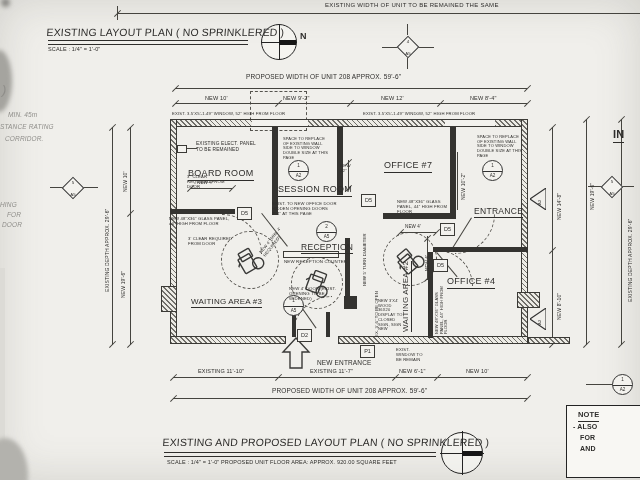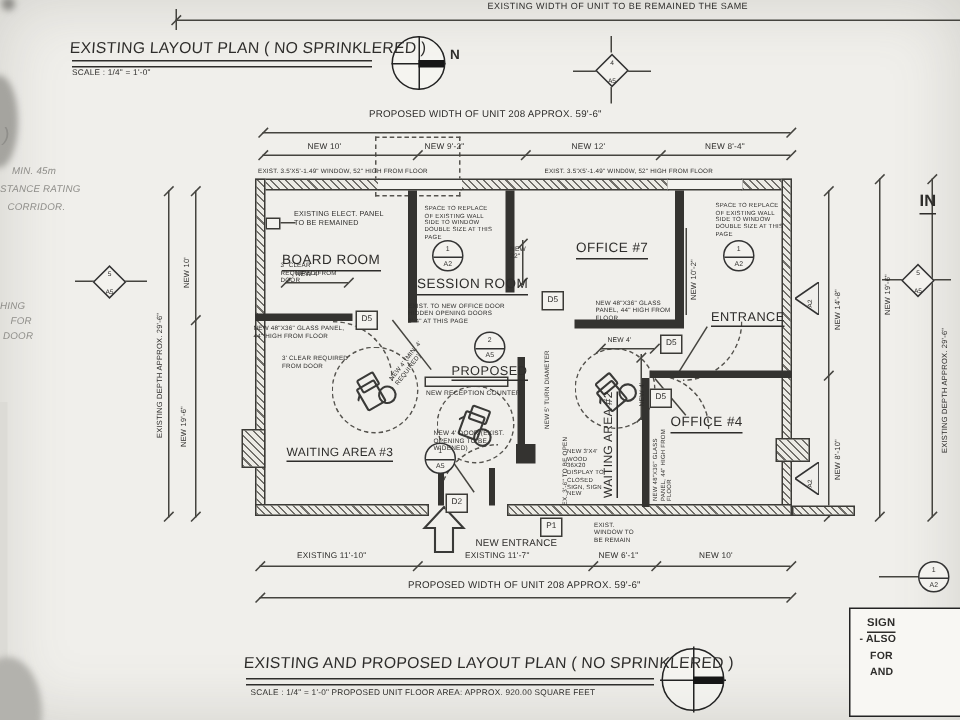--- a/index.html
+++ b/index.html
@@ -269,42 +269,42 @@
     <div class="lbl" style="left: 405px; top: 224px; font-size: 4.5px;">NEW 4'</div>
     <div class="lbl" style="left: 425px; top: 271px; font-size: 4.5px; transform: rotate(-90deg);">NEW 4'</div>
     <div class="lbl wrap" style="left: 259px; top: 252px; width: 44px; font-size: 4.2px; transform: rotate(-52deg);">NEW 4' (MIN. 4' REQUIRED)</div>
     <div class="lbl" style="left: 363px; top: 286px; font-size: 4.2px; transform: rotate(-90deg);">NEW 5' TURN DIAMETER</div>
     <div class="lbl" style="left: 375px; top: 337px; font-size: 4.2px; transform: rotate(-90deg);">EX. 3'-6" TO BE OPEN</div>
     <div class="lbl wrap" style="left: 435px; top: 334px; width: 52px; font-size: 4px; transform: rotate(-90deg);">NEW 48"X36" GLASS PANEL, 44" HIGH FROM FLOOR</div>
     <div class="lbl u" style="left: 188px; top: 168px; font-size: 9px; letter-spacing: 0.3px;">BOARD ROOM</div>
     <div class="lbl u" style="left: 278px; top: 184px; font-size: 9px; letter-spacing: 0.3px;">SESSION ROOM</div>
     <div class="lbl u" style="left: 384px; top: 160px; font-size: 9px; letter-spacing: 0.3px;">OFFICE #7</div>
     <div class="lbl u" style="left: 474px; top: 206px; font-size: 8.5px; letter-spacing: 0.3px;">ENTRANCE</div>
-    <div class="lbl u" style="left: 301px; top: 242px; font-size: 8.5px; letter-spacing: 0.3px;">PROPOSED</div>
+    <div class="lbl u" style="left: 301px; top: 242px; font-size: 8.5px; letter-spacing: 0.3px;">RECEPTION</div>
     <div class="lbl u" style="left: 191px; top: 297px; font-size: 8px; letter-spacing: 0.2px;">WAITING AREA #3</div>
     <div class="lbl u" style="left: 401px; top: 332px; font-size: 8px; letter-spacing: 0.2px; transform: rotate(-90deg);">WAITING AREA #2</div>
     <div class="lbl u" style="left: 447px; top: 276px; font-size: 9px; letter-spacing: 0.3px;">OFFICE #4</div>
     <div class="lbl" style="left: 105px; top: 292px; font-size: 5px; transform: rotate(-90deg);">EXISTING DEPTH APPROX. 29'-6"</div>
     <div class="lbl" style="left: 123px; top: 192px; font-size: 5px; transform: rotate(-90deg);">NEW 10'</div>
     <div class="lbl" style="left: 121px; top: 298px; font-size: 5px; transform: rotate(-90deg);">NEW 19'-6"</div>
     <div class="lbl" style="left: 461px; top: 200px; font-size: 5px; transform: rotate(-90deg);">NEW 10'-2"</div>
     <div class="lbl" style="left: 557px; top: 220px; font-size: 5px; transform: rotate(-90deg);">NEW 14'-8"</div>
     <div class="lbl" style="left: 557px; top: 320px; font-size: 5px; transform: rotate(-90deg);">NEW 8'-10"</div>
     <div class="lbl" style="left: 590px; top: 210px; font-size: 5px; transform: rotate(-90deg);">NEW 19'-6"</div>
     <div class="lbl" style="left: 628px; top: 302px; font-size: 5px; transform: rotate(-90deg);">EXISTING DEPTH APPROX. 29'-6"</div>
     <div class="lbl" style="left: 198px; top: 368px; font-size: 5.5px;">EXISTING 11'-10"</div>
     <div class="lbl" style="left: 310px; top: 368px; font-size: 5.5px;">EXISTING 11'-7"</div>
     <div class="lbl" style="left: 399px; top: 368px; font-size: 5.5px;">NEW 6'-1"</div>
     <div class="lbl" style="left: 466px; top: 368px; font-size: 5.5px;">NEW 10'</div>
     <div class="lbl" style="left: 272px; top: 387px; font-size: 6.5px;">PROPOSED WIDTH OF UNIT 208 APPROX. 59'-6"</div>
     <div class="lbl" style="left: 163px; top: 436px; font-size: 10.5px; transform: skewX(-4deg);">EXISTING AND PROPOSED LAYOUT PLAN ( NO SPRINKLERED )</div>
     <div class="lbl" style="left: 167px; top: 459px; font-size: 5.5px;">SCALE : 1/4" = 1'-0"</div>
     <div class="lbl" style="left: 221px; top: 459px; font-size: 5.5px;">PROPOSED UNIT FLOOR AREA: APPROX. 920.00 SQUARE FEET</div>
     <div class="lbl u b" style="left: 613px; top: 128px; font-size: 11px;">IN</div>
-    <div class="lbl u b" style="left: 578px; top: 411px; font-size: 7.5px;">SIGN</div>
+    <div class="lbl u b" style="left: 578px; top: 411px; font-size: 7.5px;">NOTE</div>
     <div class="lbl b" style="left: 573px; top: 423px; font-size: 7px;">- ALSO</div>
     <div class="lbl b" style="left: 580px; top: 434px; font-size: 7px;">FOR</div>
     <div class="lbl b" style="left: 580px; top: 445px; font-size: 7px;">AND</div>
     <div class="lbl pc" style="left: 2px; top: 82px; font-size: 13px;">)</div>
     <div class="lbl pc" style="left: 8px; top: 111px; font-size: 6.5px;">MIN. 45m</div>
     <div class="lbl pc" style="left: 0px; top: 123px; font-size: 6.5px;">STANCE RATING</div>
     <div class="lbl pc" style="left: 5px; top: 135px; font-size: 6.5px;">CORRIDOR.</div>
     <div class="lbl pc" style="left: 0px; top: 201px; font-size: 6.5px;">HING</div>
     <div class="lbl pc" style="left: 7px; top: 211px; font-size: 6.5px;">FOR</div>
     <div class="lbl pc" style="left: 2px; top: 221px; font-size: 6.5px;">DOOR</div>

